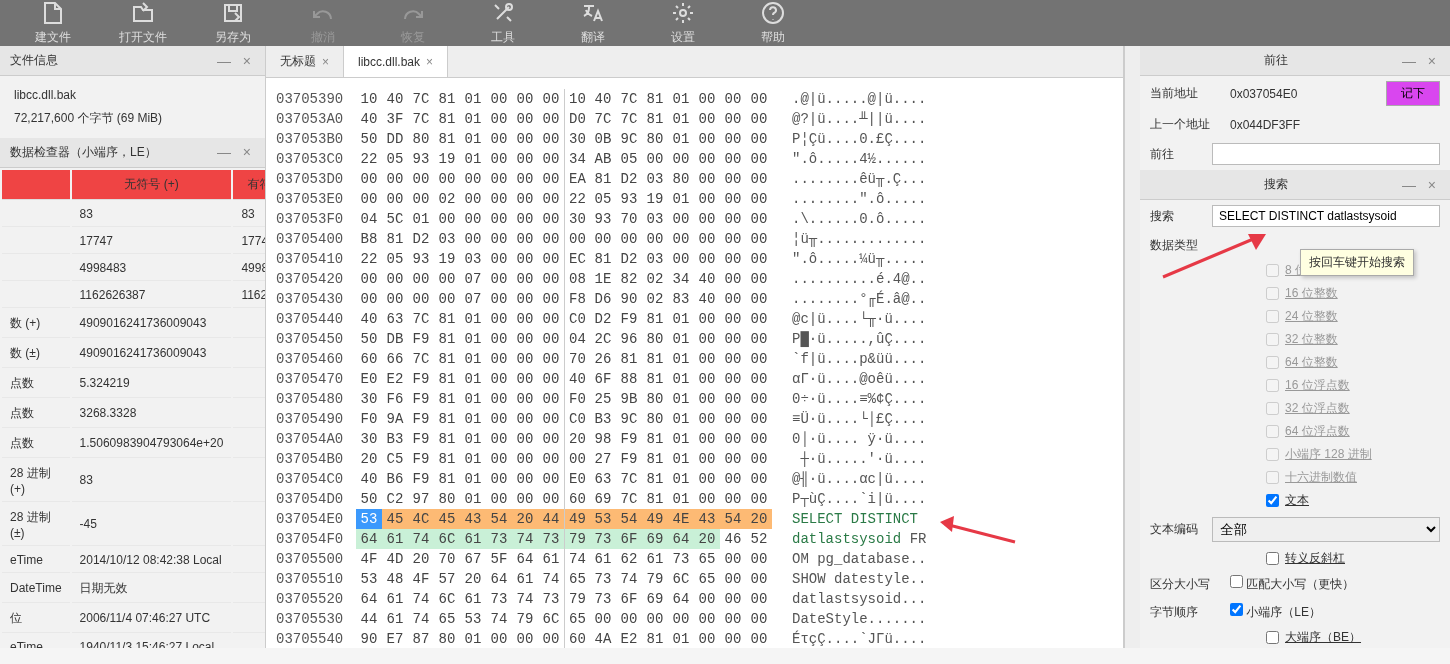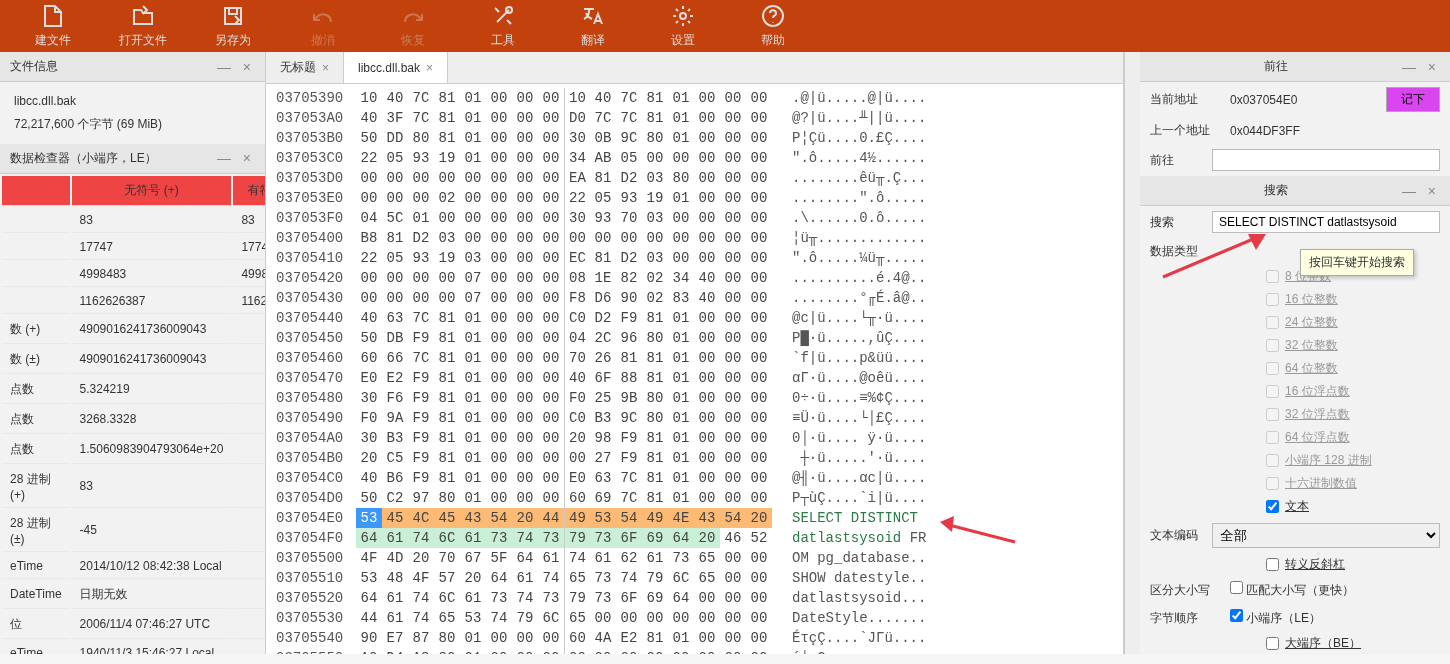--- a/index.html
+++ b/index.html
@@ -1,36 +1,36 @@
 <!DOCTYPE html>
 <html><head>
 <meta charset="utf-8">
 <style>
 * { box-sizing: border-box; margin: 0; padding: 0; }
 body { font-family: "Segoe UI", Arial, sans-serif; font-size: 12px; color: #333; background: #f5f5f5; overflow: hidden; width: 1450px; height: 664px; }
-.toolbar { background: #c2410c; height: 52px; display: flex; align-items: center; padding: 0 8px; }
+.toolbar { background: #737373; height: 46px; display: flex; align-items: center; padding: 0 8px; }
 .tool-btn { display: flex; flex-direction: column; align-items: center; justify-content: center; width: 90px; height: 60px; color: #ddd; cursor: pointer; }
 .tool-btn svg { width: 24px; height: 24px; fill: #ddd; margin-bottom: 4px; }
 .tool-btn.disabled { opacity: 0.35; }
 .tool-btn span { font-size: 12px; }
 .main { display: flex; height: 602px; }
 .left-panel { width: 266px; background: #f2f2f2; border-right: 1px solid #ccc; overflow-y: auto; }
 .panel-header { background: #e6e6e6; padding: 6px 10px; font-weight: normal; display: flex; justify-content: space-between; align-items: center; border-bottom: 1px solid #ccc; }
 .panel-header .ctrls { color: #888; font-size: 14px; letter-spacing: 4px; }
 .file-info { padding: 8px 14px; font-size: 12px; line-height: 1.9; }
 .inspector-table { width: 100%; font-size: 12px; }
 .inspector-table th { background: #ef4444; padding: 6px 8px; text-align: center; font-weight: normal; border-bottom: 1px solid #ddd; }
 .inspector-table td { padding: 5px 8px; border-bottom: 1px solid #e8e8e8; }
 .inspector-table td:first-child { width: 64px; color: #333; }
 .center { flex: 1; display: flex; flex-direction: column; background: #fff; border-right: 1px solid #ccc; }
 .tabs { display: flex; background: #eee; height: 32px; border-bottom: 1px solid #ccc; }
 .tab { padding: 4px 14px; font-size: 12px; border-right: 1px solid #ccc; display: flex; align-items: center; gap: 6px; cursor: pointer; }
 .tab.active { background: #fff; }
 .tab .close { color: #888; }
-.hex-area { flex: 1; overflow: auto; font-family: "Consolas", "Courier New", monospace; font-size: 14px; line-height: 20px; padding: 4px 0; }
+.hex-area { flex: 1; overflow: auto; font-family: "Consolas", "Courier New", monospace; font-size: 14px; line-height: 20px; padding: 11px 0; }
 .hex-row { display: flex; white-space: pre; }
 .hex-addr { width: 90px; padding-left: 10px; color: #555; }
 .hex-bytes { display: flex; }
 .byte { width: 26px; text-align: center; color: #444; }
 .byte.sep { border-left: 1px solid #ccc; }
 .hex-ascii { padding-left: 20px; color: #555; }
 .hl-sel { background: #fdba74; }
 .hl-match { background: #c9f0d7; }
 .hl-cursor { background: #3b99fc; color: #fff; }
 .ascii-sel { color: #2a7a46; font-weight: normal; }

